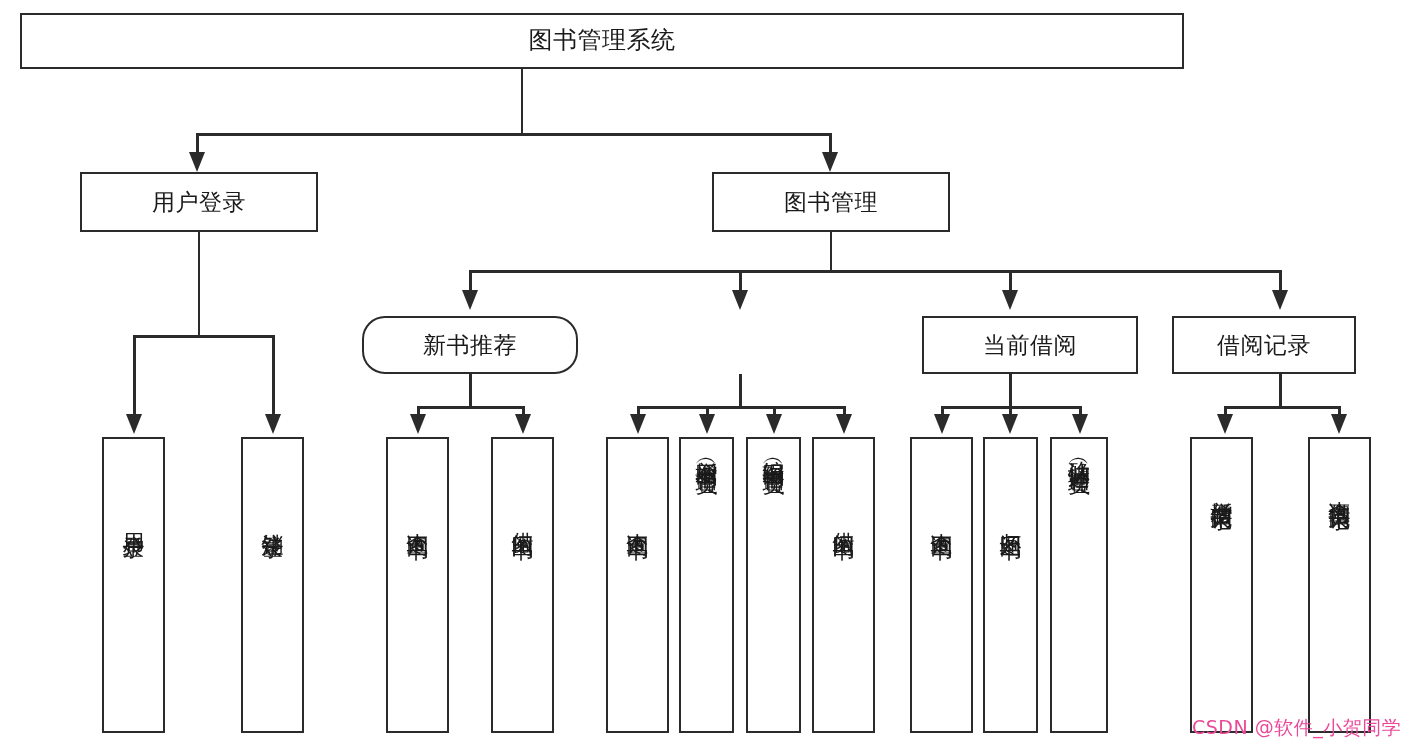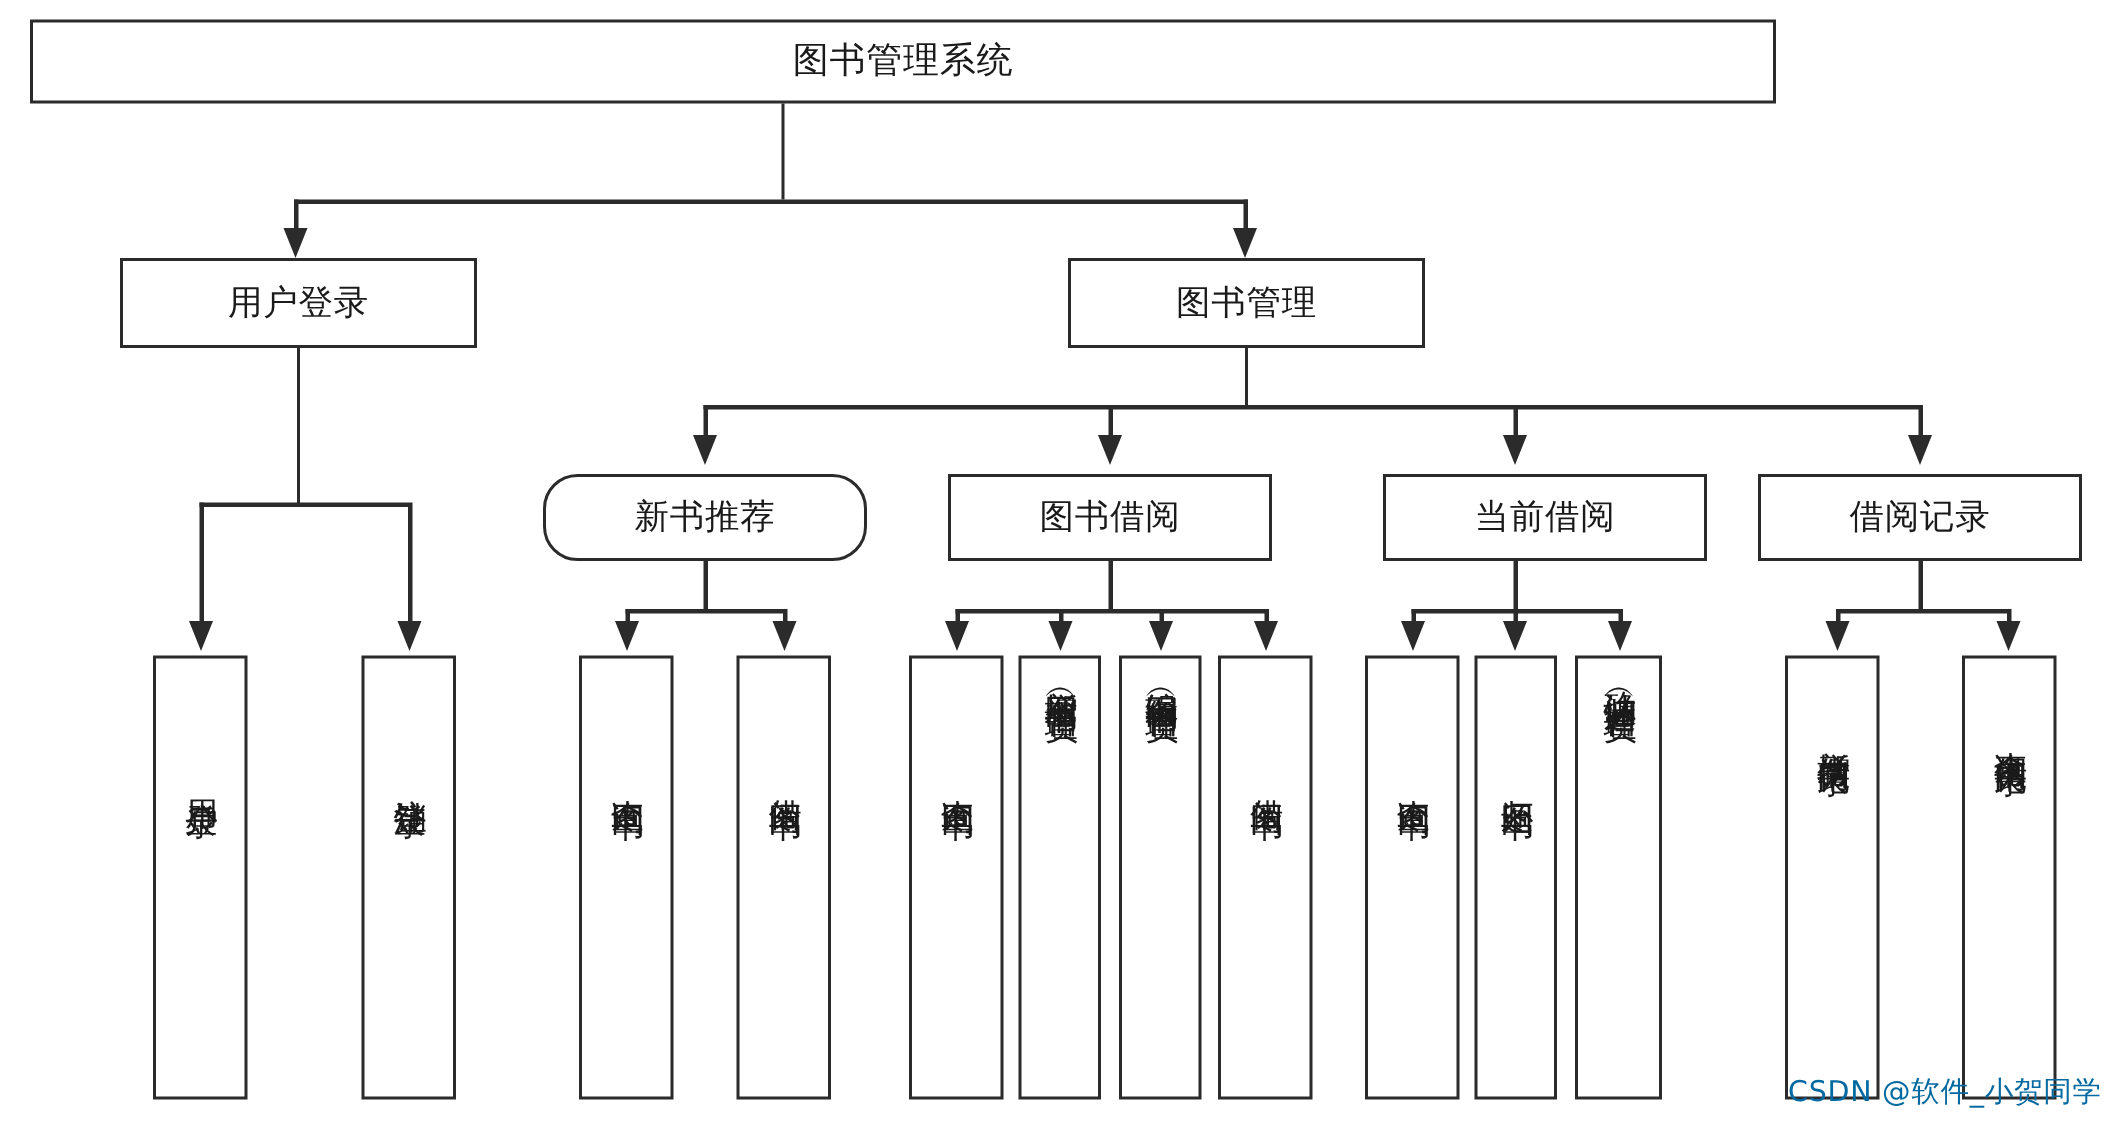--- a/index.html
+++ b/index.html
@@ -66,21 +66,21 @@
     width: 0;
     height: 0;
     border-left: 8px solid transparent;
     border-right: 8px solid transparent;
     border-top: 20px solid #2b2b2b;
   }
   
   #watermark {
     position: absolute;
     font-size: 19px;
-    color: #0369a1;
+    color: #ec4899;
     white-space: nowrap;
     letter-spacing: 0.5px;
   }
 </style>
 </head>
 <body>
 
 <div id="canvas">
 
   <div class="node root" style="left:20px; top:13px; width:1164px; height:56px;">
@@ -117,27 +117,24 @@
   <div class="vline" style="left:739px; top:270px; height:22px;"></div>
   <div class="arrow" style="left:732px; top:290px;"></div>
   <div class="vline" style="left:1009px; top:270px; height:22px;"></div>
   <div class="arrow" style="left:1002px; top:290px;"></div>
   <div class="vline" style="left:1279px; top:270px; height:22px;"></div>
   <div class="arrow" style="left:1272px; top:290px;"></div>
 
   <div class="node" style="left:362px; top:316px; width:216px; height:58px;border-radius:23px;">
     <span class="label">新书推荐</span>
   </div>
-  <div class="node" style="left:632px; top:316px; width:216px; height:58px;">
-    <span class="label">图书借阅</span>
-  </div>
   <div class="node" style="left:902px; top:316px; width:216px; height:58px;margin-left:20px;">
     <span class="label">当前借阅</span>
   </div>
-  <div class="node" style="left:1172px; top:316px; width:216px; height:58px;">
+  <div class="node" style="left:1172px; top:316px; width:184px; height:58px;">
     <span class="label">借阅记录</span>
   </div>
 
   <div class="vline" style="left:469px; top:374px; height:34px;"></div>
   <div class="hline" style="left:417px; top:406px; width:105px;"></div>
   <div class="vline" style="left:417px; top:406px; height:12px;"></div>
   <div class="arrow" style="left:410px; top:414px;"></div>
   <div class="vline" style="left:522px; top:406px; height:12px;"></div>
   <div class="arrow" style="left:515px; top:414px;"></div>
 

